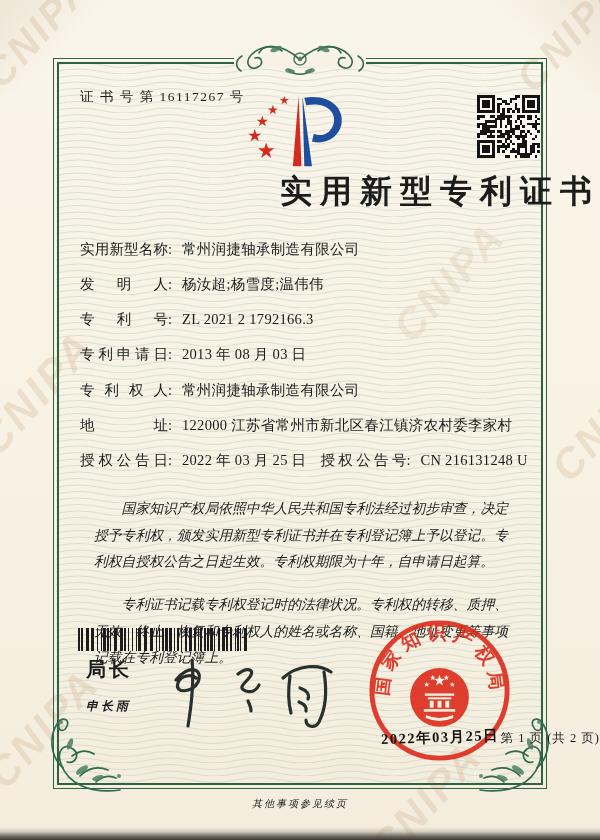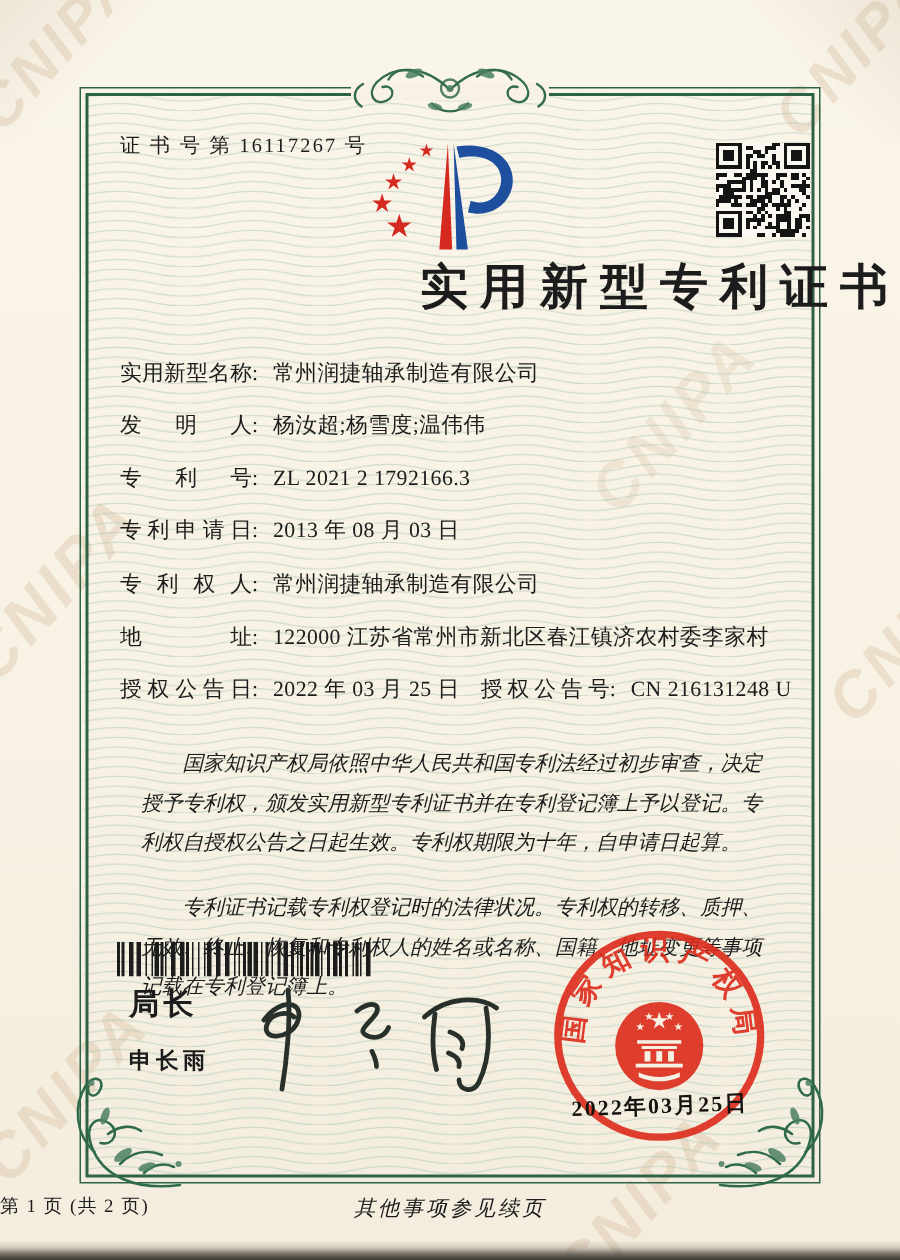--- a/index.html
+++ b/index.html
@@ -32,30 +32,30 @@
   .f-value{letter-spacing:0.3px;white-space:nowrap;}
   
   .body-text{left:78px;top:480px;width:446px;font-size:13.8px;line-height:1.93;
       text-align:justify;font-style:italic;}
   .body-text p{margin:16px;text-indent:2em;}
   
   .barcode{left:78px;top:628px;}
   
   .sig-title{left:86px;top:656px;font-size:20px;font-weight:700;letter-spacing:3px;
       font-family:"Liberation Sans","DejaVu Sans",sans-serif;}
-  .sig-name{left:86px;top:698px;font-size:15px;font-weight:700;letter-spacing:3px;
-      font-family:"Liberation Sans","DejaVu Sans",sans-serif;}
+  .sig-name{left:86px;top:698px;font-size:12px;font-weight:700;letter-spacing:3px;
+      font-family:"Liberation Sans","DejaVu Sans",sans-serif;font-style:italic;}
   .sig-svg{left:148px;top:650px;}
   
   .seal{left:366px;top:617px;opacity:0.9;}
   .seal-date{left:360px;top:728px;width:160px;text-align:center;font-size:14.5px;
       font-weight:600;letter-spacing:1.5px;color:#15120f;transform:rotate(-2deg);}
   
-  .page-info{left:0;right:0;top:796px;text-align:left;font-size:12.5px;letter-spacing:1px;}
-  .cont-note{left:0;right:0;top:797px;text-align:center;font-size:14px;
+  .page-info{left:0;right:0;top:730px;text-align:right;font-size:12.5px;letter-spacing:1px;}
+  .cont-note{left:0;right:0;top:797px;text-align:center;font-size:10px;
       font-style:italic;letter-spacing:2px;}
   .photo-edge{position:absolute;left:0;right:0;bottom:0;height:13px;
       background:linear-gradient(180deg,rgba(120,114,100,0) 0%,rgba(116,110,98,0.25) 35%,
       rgba(70,66,58,0.75) 70%,#3c3933 100%);}
   .fold-tl{position:absolute;left:0;top:0;width:130px;height:95px;
       background:linear-gradient(135deg,rgba(170,150,120,0.16) 0%,rgba(170,150,120,0) 50%);}
   .fold-tr{position:absolute;right:0;top:0;width:130px;height:95px;
       background:linear-gradient(225deg,rgba(170,150,120,0.16) 0%,rgba(170,150,120,0) 50%);}
 </style>
 </head>

